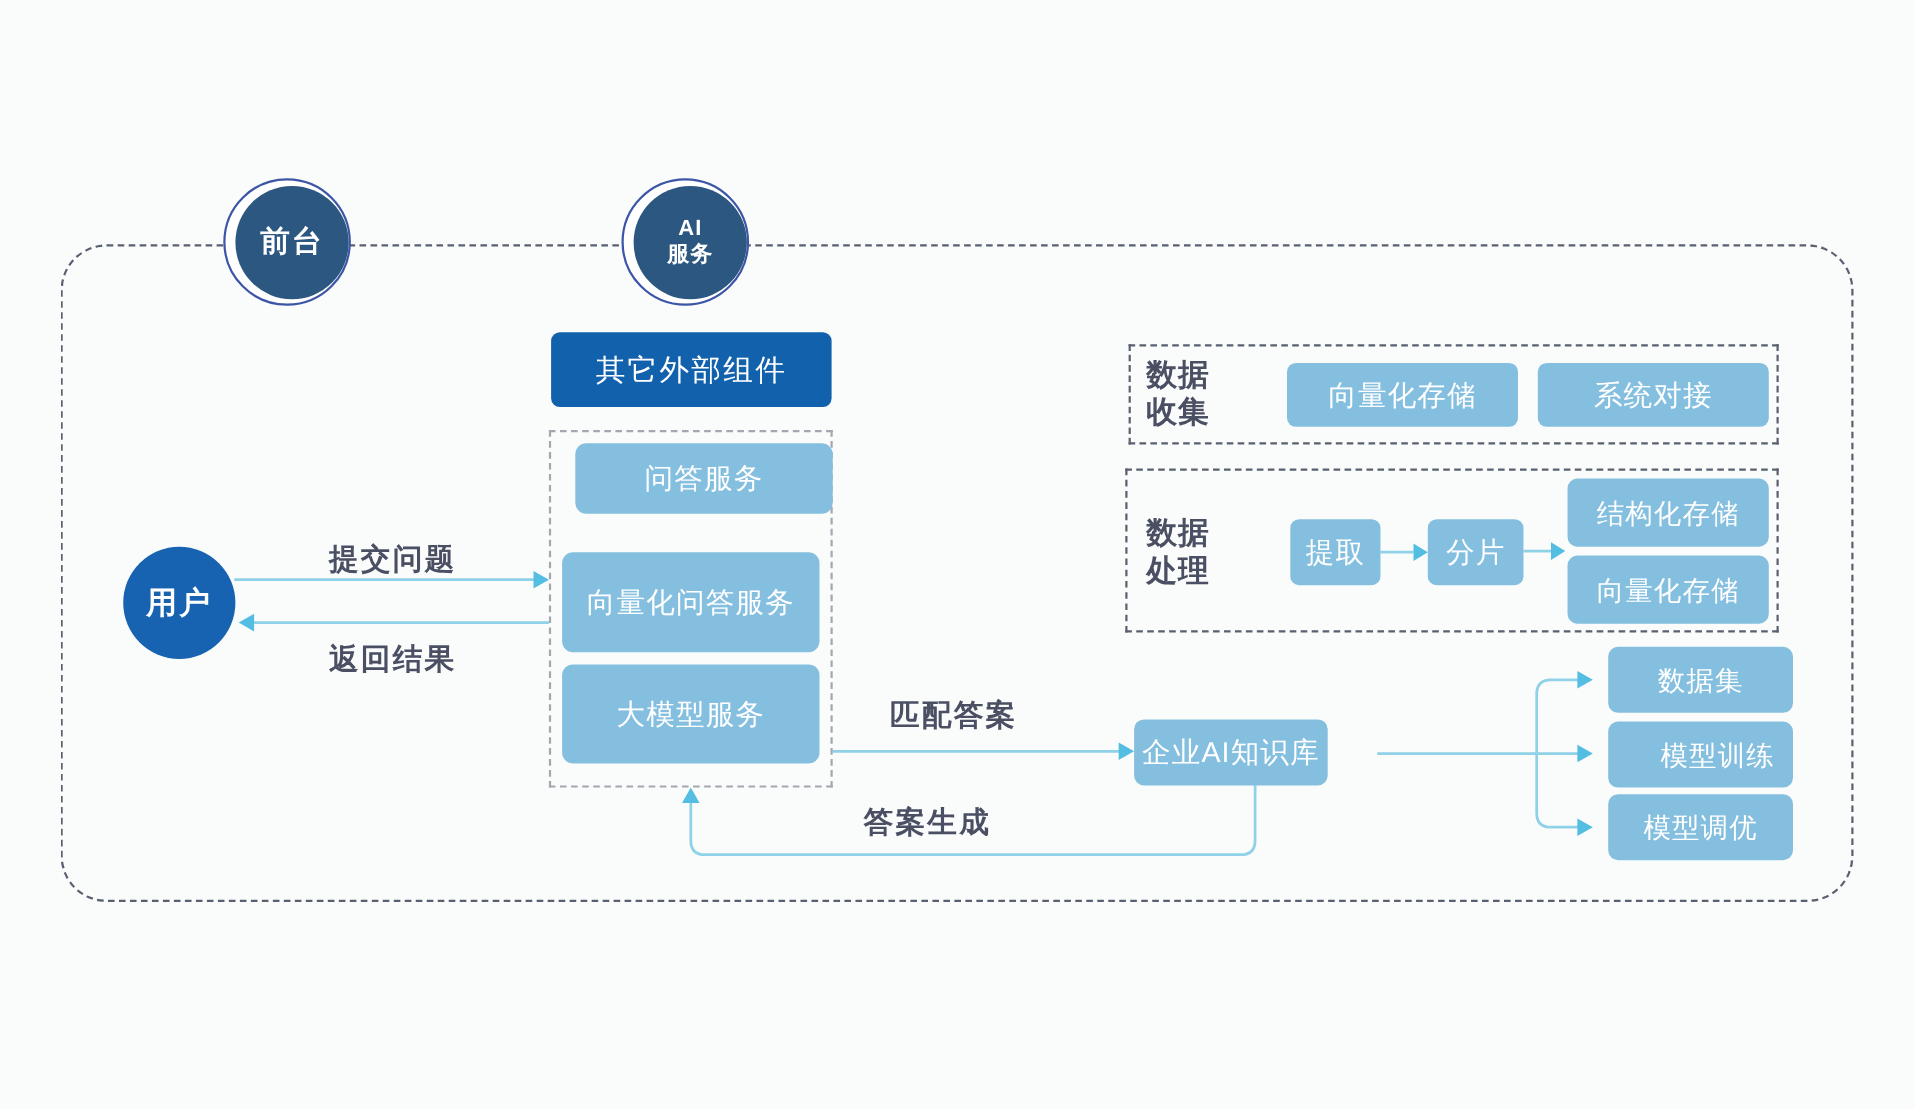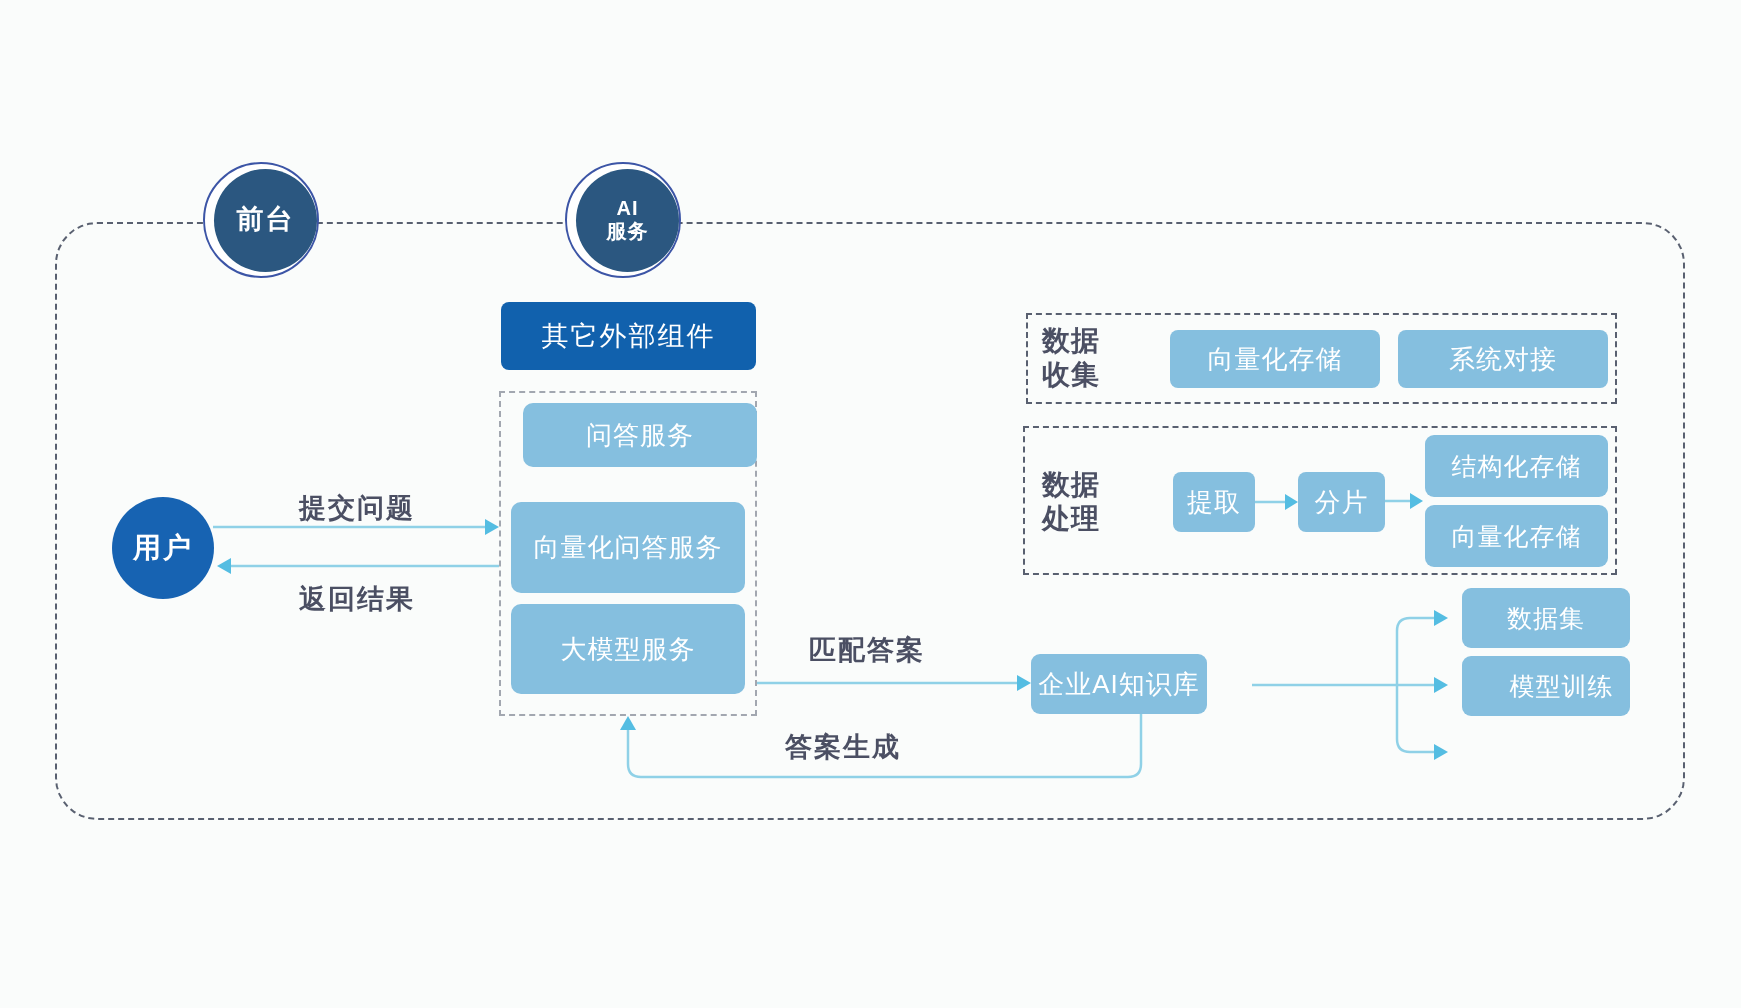--- a/index.html
+++ b/index.html
@@ -135,20 +135,21 @@
   <div class="dark-box">其它外部组件</div>
   <div class="mid-dashed"></div>
   <div class="blue-box svc-1">问答服务</div>
   <div class="blue-box svc-2">向量化问答服务</div>
   <div class="blue-box svc-3">大模型服务</div>
 
   <div class="blue-box kb-box">企业AI知识库</div>
 
   <div class="blue-box train-box train-1">数据集</div>
   <div class="blue-box train-box train-2">模型训练</div>
+  <div class="blue-box train-box train-3">模型调优</div>
 
   <div class="section-dashed collect-frame"></div>
   <div class="section-title collect-title">
     <div>数据</div>
     <div>收集</div>
   </div>
   <div class="blue-box collect-box collect-1">向量化存储</div>
   <div class="blue-box collect-box collect-2">系统对接</div>
 
   <div class="section-dashed process-frame"></div>

